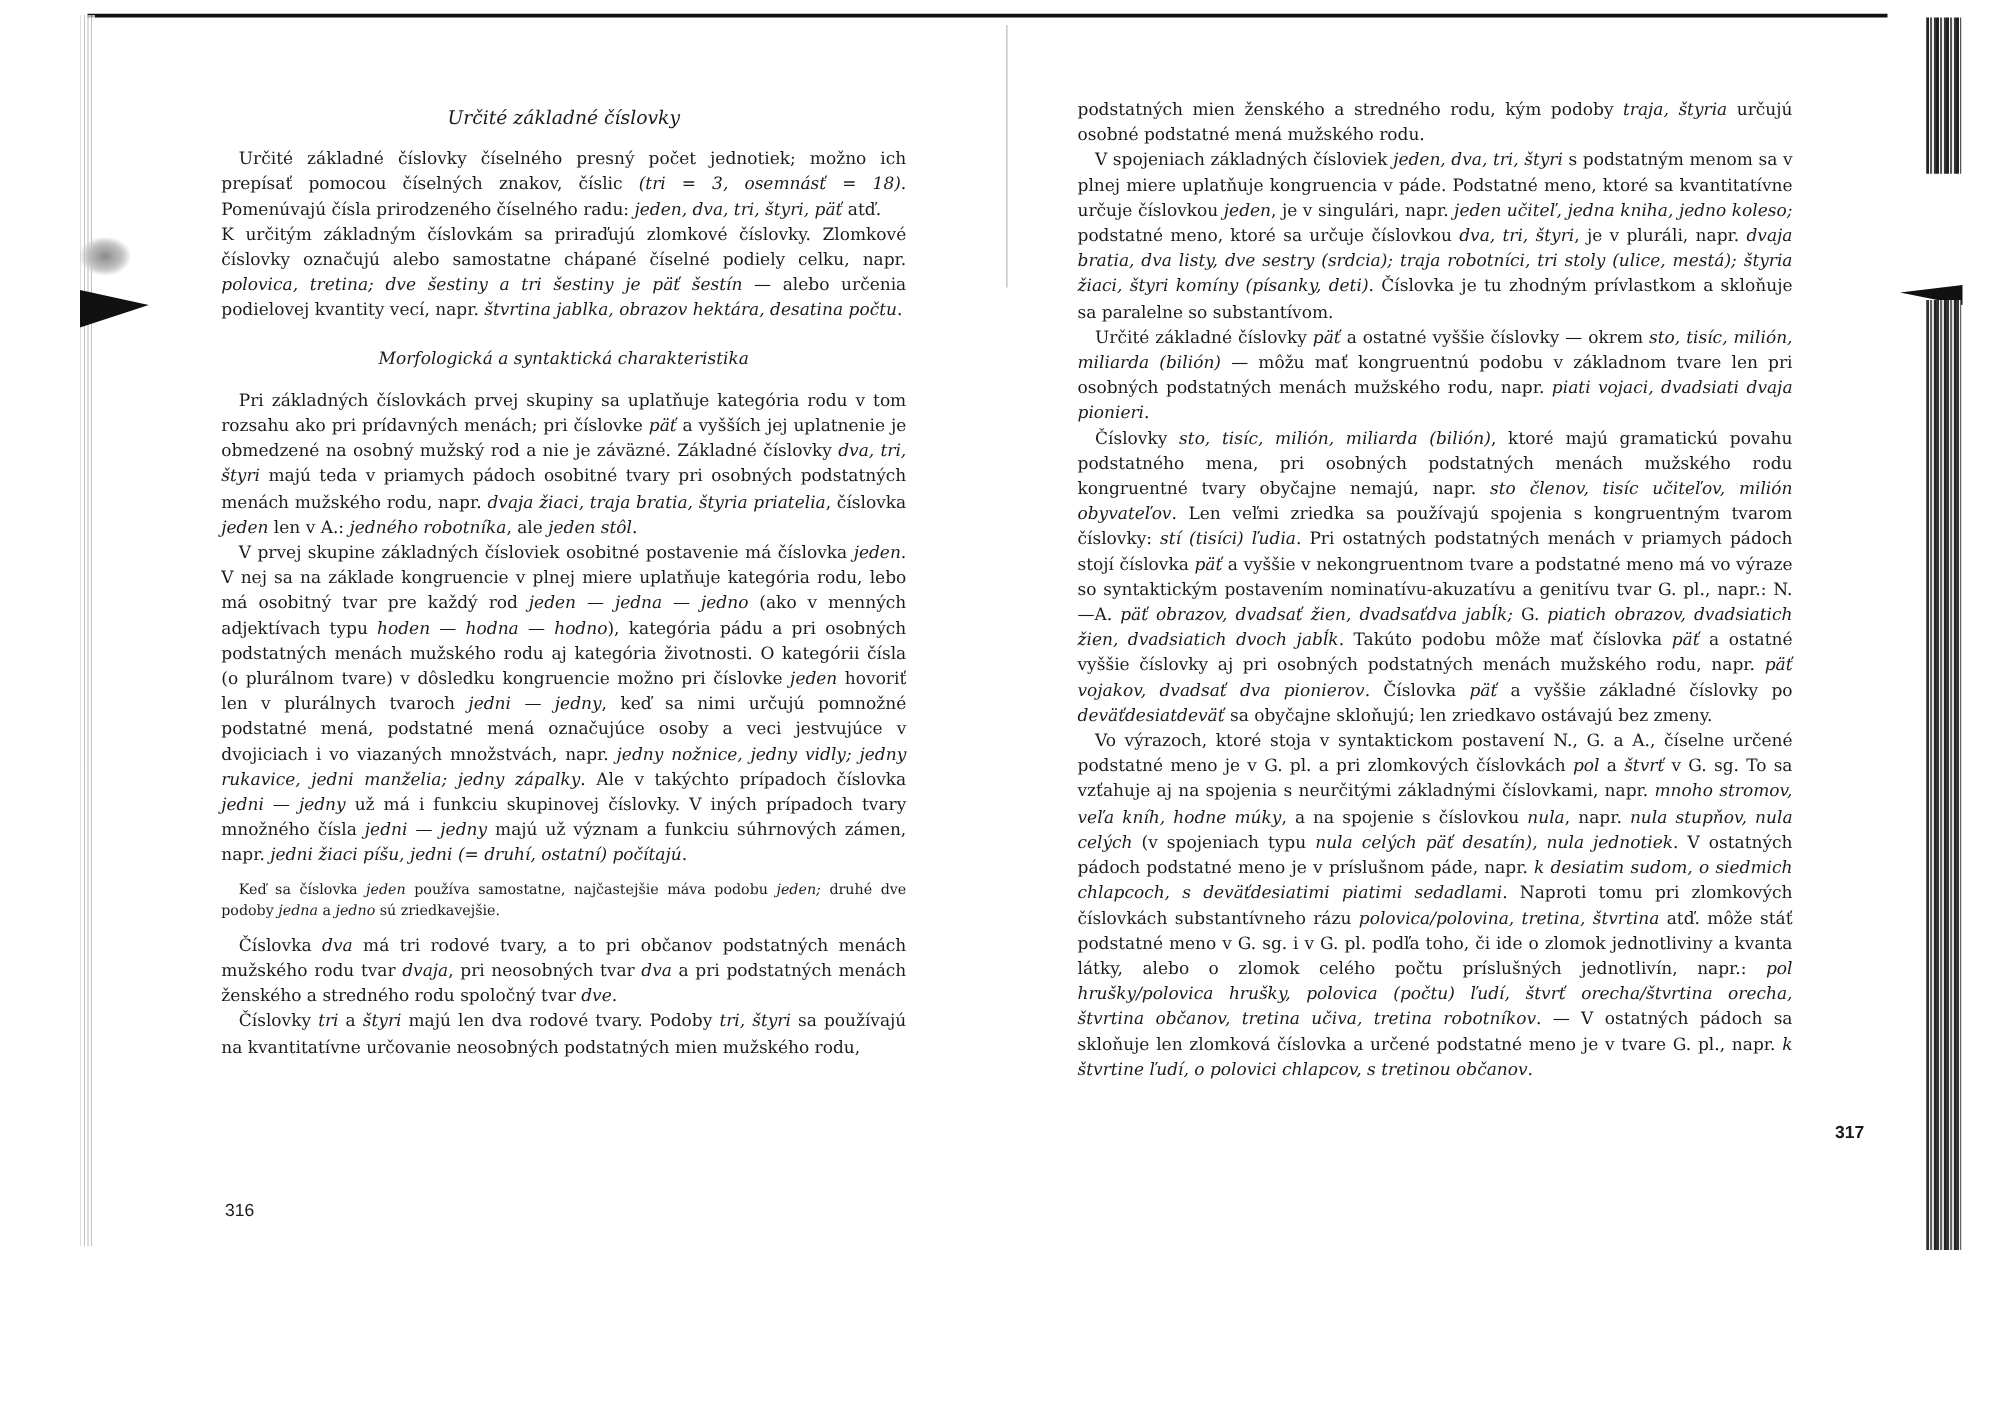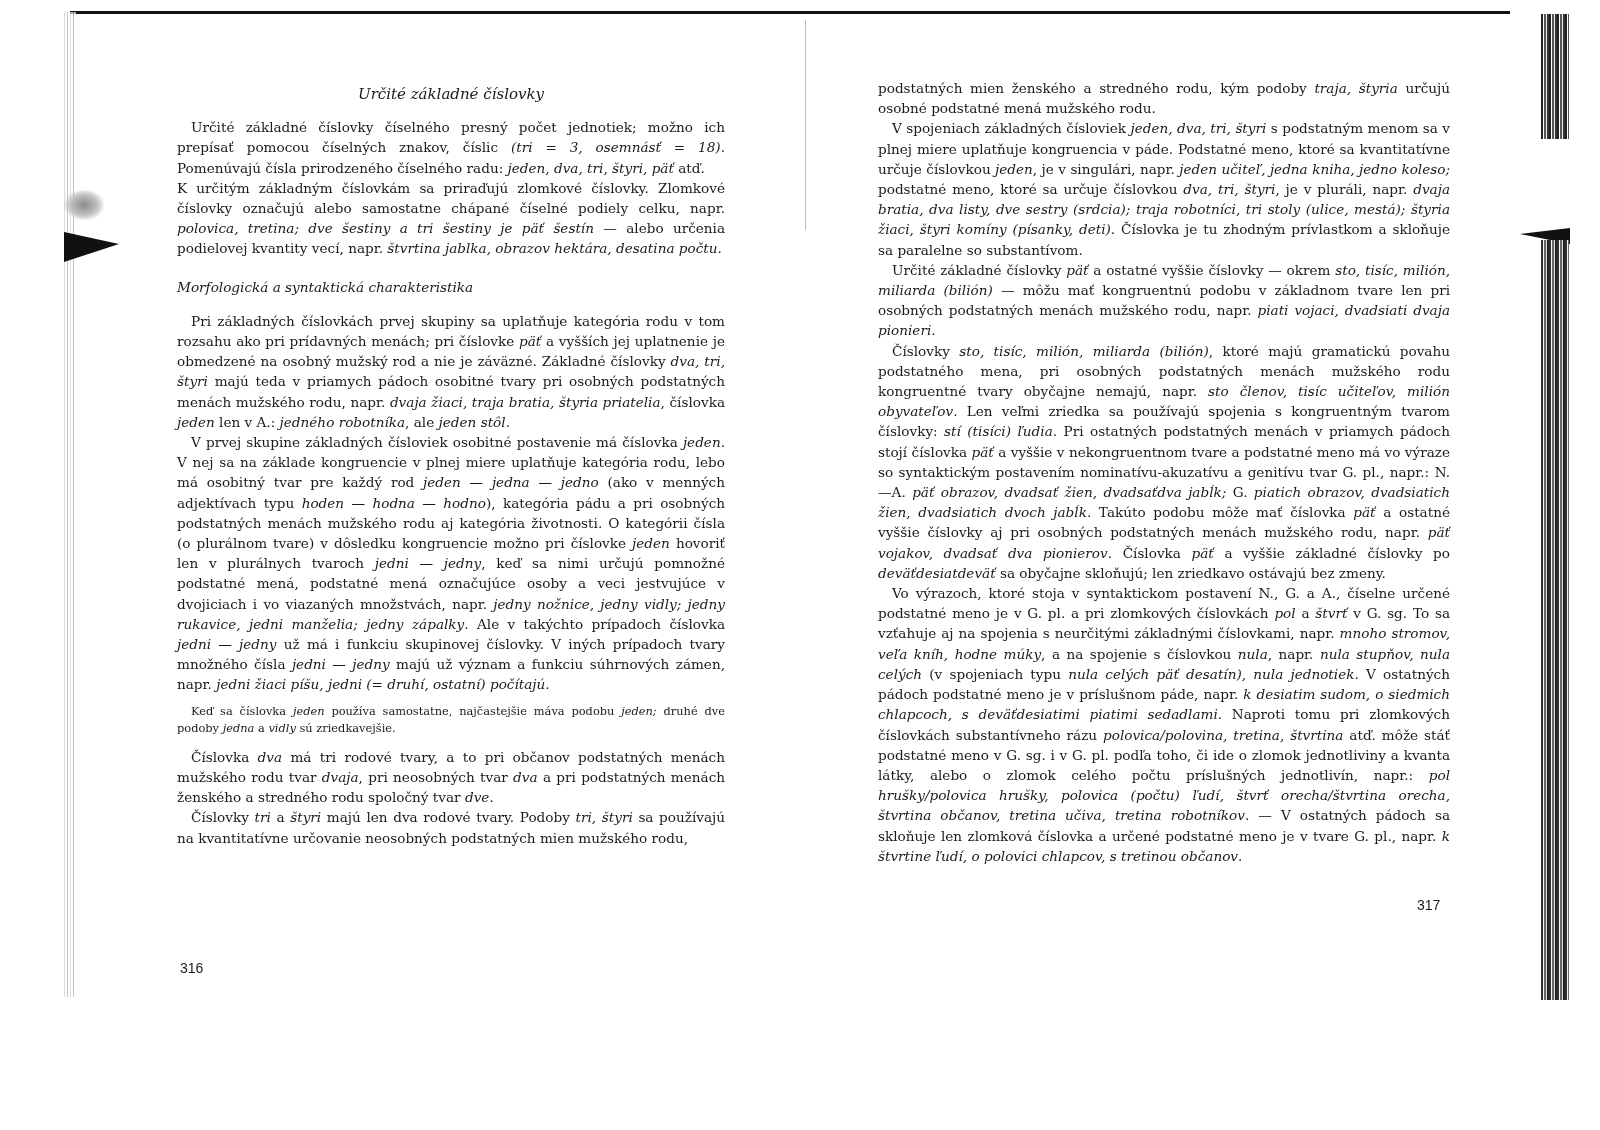--- a/index.html
+++ b/index.html
@@ -18,30 +18,30 @@
   .gutter { position: absolute; left: 805px; top: 20px; width: 1px; height: 210px; background: #bbb; }
   .right-edge-top { position: absolute; left: 1541px; top: 14px; width: 28px; height: 125px;
     background: repeating-linear-gradient(90deg, #222 0 2px, #fff 2px 3px, #555 3px 5px, #eee 5px 6px, #333 6px 8px); }
   .right-edge-bot { position: absolute; left: 1541px; top: 240px; width: 28px; height: 760px;
     background: repeating-linear-gradient(90deg, #333 0 2px, #f4f4f4 2px 3px, #666 3px 5px, #ddd 5px 6px, #222 6px 8px); }
   .right-tab { position: absolute; left: 1520px; top: 228px; width: 0; height: 0;
     border-top: 6px solid transparent; border-bottom: 10px solid transparent; border-right: 50px solid #111; }
 
   .page { position: absolute; font-size: 13.6px; line-height: 20.2px; text-align: justify; }
   .page-left { left: 177px; top: 84px; width: 548px; }
-  .page-right { left: 862px; top: 78px; width: 572px; margin-left: 16px; }
+  .page-right { left: 862px; top: 78px; width: 572px; }
   .page p { margin: 0; text-indent: 0; }
   .page p.ind { text-indent: 14px; }
   .heading { text-align: center; font-style: italic; font-size: 15px; margin: 0 0 13px 0 !important; }
-  .subheading { font-style: italic; font-size: 13.6px; margin: 18px 0 14px 0 !important; text-align: left; }
+  .subheading { font-style: italic; font-size: 13.6px; margin: 18px 0 14px 0 !important; text-align: center; }
   .note { font-size: 11.4px; line-height: 17px; margin: 8px 0 10px 0 !important; }
   i { font-style: italic; }
   .page-number { position: absolute; font-family: "Liberation Sans", sans-serif; font-size: 14px; }
   .pn-left { left: 180px; top: 960px; }
-  .pn-right { left: 1417px; top: 897px; font-weight: normal; }
+  .pn-right { left: 1468px; top: 897px; font-weight: bold; }
 </style>
 </head>
 <body>
 
 <div class="scan-frame">
   <div class="top-rule"></div>
   <div class="left-edge"></div>
   <div class="left-tab-grey"></div>
   <div class="left-tab"></div>
   <div class="gutter"></div>
@@ -51,21 +51,21 @@
 </div>
 
 <div class="page page-left">
   <p class="heading">Určité základné číslovky</p>
   <div>
       <p class="ind"><span>Určité základné číslovky číselného presný počet jednotiek; možno ich prepísať pomocou číselných znakov, číslic </span><i>(tri = 3, osemnásť = 18)</i><span>. Pomenúvajú čísla prirodzeného číselného radu: </span><i>jeden, dva, tri, štyri, päť</i><span> atď.</span></p>
       <p class=""><span>K určitým základným číslovkám sa priraďujú zlomkové číslovky. Zlomkové číslovky označujú alebo samostatne chápané číselné podiely celku, napr. </span><i>polovica, tretina; dve šestiny a tri šestiny je päť šestín</i><span> — alebo určenia podielovej kvantity vecí, napr. </span><i>štvrtina jablka, obrazov hektára, desatina počtu</i><span>.</span></p>
       <p class="subheading"><i>Morfologická a syntaktická charakteristika</i></p>
       <p class="ind"><span>Pri základných číslovkách prvej skupiny sa uplatňuje kategória rodu v tom rozsahu ako pri prídavných menách; pri číslovke </span><i>päť</i><span> a vyšších jej uplatnenie je obmedzené na osobný mužský rod a nie je záväzné. Základné číslovky </span><i>dva, tri, štyri</i><span> majú teda v priamych pádoch osobitné tvary pri osobných podstatných menách mužského rodu, napr. </span><i>dvaja žiaci, traja bratia, štyria priatelia</i><span>, číslovka </span><i>jeden</i><span> len v A.: </span><i>jedného robotníka</i><span>, ale </span><i>jeden stôl</i><span>.</span></p>
       <p class="ind"><span>V prvej skupine základných čísloviek osobitné postavenie má číslovka </span><i>jeden</i><span>. V nej sa na základe kongruencie v plnej miere uplatňuje kategória rodu, lebo má osobitný tvar pre každý rod </span><i>jeden — jedna — jedno</i><span> (ako v menných adjektívach typu </span><i>hoden — hodna — hodno</i><span>), kategória pádu a pri osobných podstatných menách mužského rodu aj kategória životnosti. O kategórii čísla (o plurálnom tvare) v dôsledku kongruencie možno pri číslovke </span><i>jeden</i><span> hovoriť len v plurálnych tvaroch </span><i>jedni — jedny</i><span>, keď sa nimi určujú pomnožné podstatné mená, podstatné mená označujúce osoby a veci jestvujúce v dvojiciach i vo viazaných množstvách, napr. </span><i>jedny nožnice, jedny vidly; jedny rukavice, jedni manželia; jedny zápalky</i><span>. Ale v takýchto prípadoch číslovka </span><i>jedni — jedny</i><span> už má i funkciu skupinovej číslovky. V iných prípadoch tvary množného čísla </span><i>jedni — jedny</i><span> majú už význam a funkciu súhrnových zámen, napr. </span><i>jedni žiaci píšu, jedni (= druhí, ostatní) počítajú</i><span>.</span></p>
-      <p class="note ind"><span>Keď sa číslovka </span><i>jeden</i><span> používa samostatne, najčastejšie máva podobu </span><i>jeden;</i><span> druhé dve podoby </span><i>jedna</i><span> a </span><i>vidly</i><span> sú zriedkavejšie.</span></p>
+      <p class="note ind"><span>Keď sa číslovka </span><i>jeden</i><span> používa samostatne, najčastejšie máva podobu </span><i>jeden;</i><span> druhé dve podoby </span><i>jedna</i><span> a </span><i>jedno</i><span> sú zriedkavejšie.</span></p>
       <p class="ind"><span>Číslovka </span><i>dva</i><span> má tri rodové tvary, a to pri občanov podstatných menách mužského rodu tvar </span><i>dvaja</i><span>, pri neosobných tvar </span><i>dva</i><span> a pri podstatných menách ženského a stredného rodu spoločný tvar </span><i>dve</i><span>.</span></p>
       <p class="ind"><span>Číslovky </span><i>tri</i><span> a </span><i>štyri</i><span> majú len dva rodové tvary. Podoby </span><i>tri, štyri</i><span> sa používajú na kvantitatívne určovanie neosobných podstatných mien mužského rodu,</span></p>
     </div>
 </div>
 <div class="page-number pn-left">316</div>
 
 <div class="page page-right">
   <div>
       <p class=""><span>podstatných mien ženského a stredného rodu, kým podoby </span><i>traja, štyria</i><span> určujú osobné podstatné mená mužského rodu.</span></p>
       <p class="ind"><span>V spojeniach základných čísloviek </span><i>jeden, dva, tri, štyri</i><span> s podstatným menom sa v plnej miere uplatňuje kongruencia v páde. Podstatné meno, ktoré sa kvantitatívne určuje číslovkou </span><i>jeden</i><span>, je v singulári, napr. </span><i>jeden učiteľ, jedna kniha, jedno koleso;</i><span> podstatné meno, ktoré sa určuje číslovkou </span><i>dva, tri, štyri</i><span>, je v pluráli, napr. </span><i>dvaja bratia, dva listy, dve sestry (srdcia); traja robotníci, tri stoly (ulice, mestá); štyria žiaci, štyri komíny (písanky, deti)</i><span>. Číslovka je tu zhodným prívlastkom a skloňuje sa paralelne so substantívom.</span></p>

